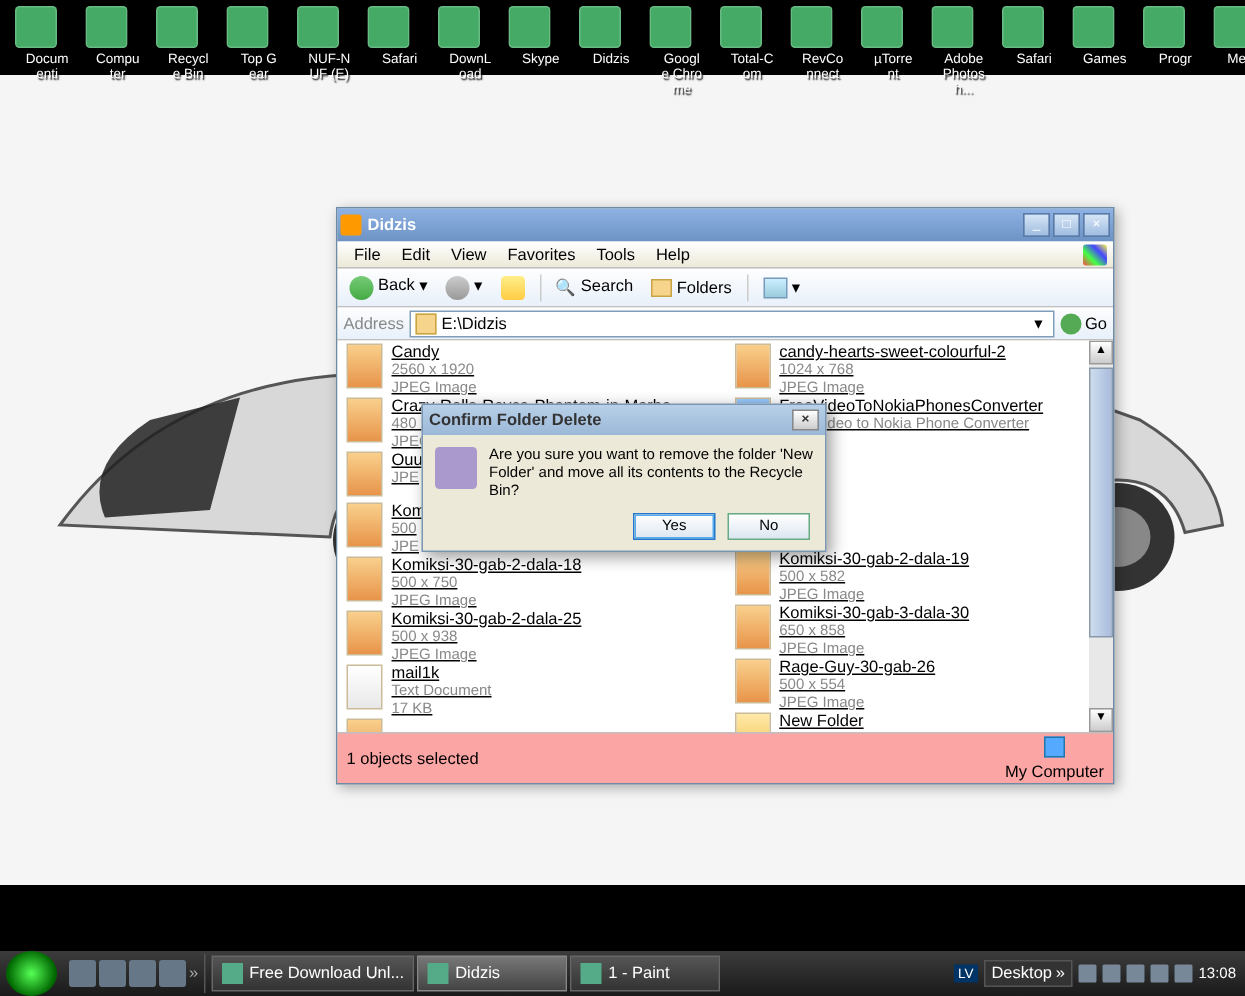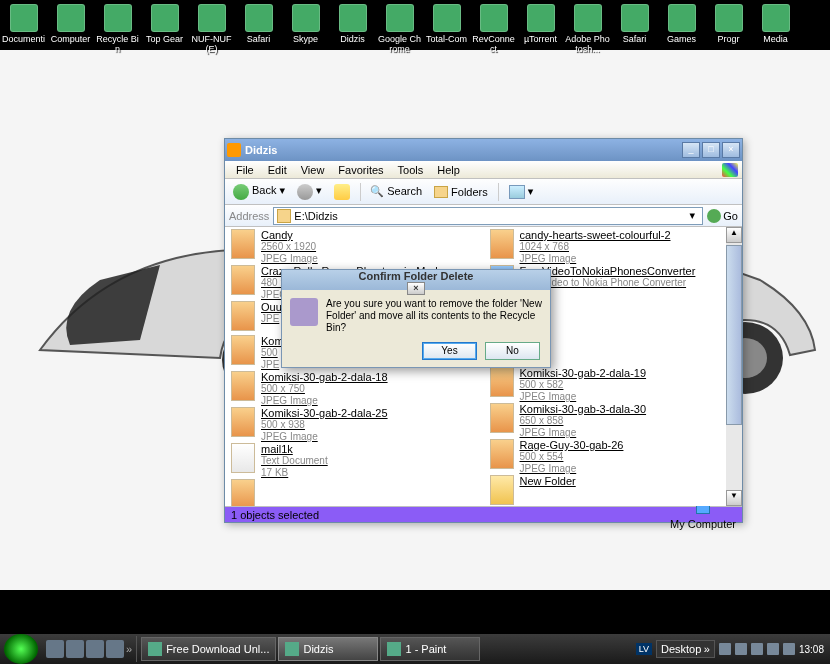--- a/index.html
+++ b/index.html
@@ -7,21 +7,21 @@
 
 
 .wallpaper { position:absolute; top:50px; left:0; width:830px; height:540px; background:#f5f5f5; }
 .carshape { position:absolute; left:0; top:120px; width:830px; height:260px; }
 .carshape svg { width:100%; height:100%; }
 
 
 .desk-icons { position:absolute; top:2px; left:0; display:flex; gap:0; z-index:5; }
 .desk-icon { width:47px; display:flex; flex-direction:column; align-items:center; color:#fff; cursor:pointer; padding:2px 1px; }
 .desk-icon .ic { width:28px; height:28px; background:#4a6; border:1px solid #fff3; margin-bottom:2px; border-radius:3px; }
-.desk-icon .lbl { font-size:9px; text-align:center; line-height:10px; word-break:break-all; text-shadow:1px 1px 1px #000; }
+.desk-icon .lbl { font-size:9px; text-align:center; line-height:10px; word-break:break-all; text-shadow:1px 1px 1px #000;margin-left:16px; }
 
 
 .explorer { position:absolute; left:224px; top:138px; width:519px; height:385px; background:#ece9d8; border:1px solid #6d8ba7; box-shadow:2px 2px 8px rgba(0,0,0,0.3); z-index:10; display:flex; flex-direction:column; }
 .titlebar { height:22px; background:linear-gradient(#8db2e3,#6d93c4); display:flex; align-items:center; padding:0 2px; color:#fff; }
 .titlebar .ticon { width:14px; height:14px; background:#f90; border-radius:2px; margin-right:4px; }
 .titlebar .ttitle { flex:1; font-weight:bold; }
 .winbtns { display:flex; gap:2px; }
 .winbtn { width:18px; height:16px; background:linear-gradient(#d6e5f5,#9fbce0); border:1px solid #5a7aa5; font-size:9px; text-align:center; line-height:13px; cursor:pointer; }
 .menubar { height:18px; background:linear-gradient(#fff,#ece9d8); display:flex; align-items:center; padding:0 4px; border-bottom:1px solid #c0c0c0; position:relative; }
 .menubar .mi { padding:2px 7px; cursor:pointer; }
@@ -42,27 +42,27 @@
 .filecol { width:50%; display:flex; flex-direction:column;text-decoration:underline; }
 .fileitem { display:flex; padding:2px 6px; gap:6px; align-items:flex-start; height:36px; }
 .fileitem .ficon { width:24px; height:30px; border:1px solid #cb9; flex-shrink:0; }
 .fileitem .finfo { display:flex; flex-direction:column; line-height:12px; }
 .fileitem .fname { color:#000; }
 .fileitem .fmeta { color:#888; font-size:10px; }
 .scrollbar { position:absolute; right:0; top:0; width:16px; height:100%; background:#e8e8e8; }
 .scrollbar .sbbtn { height:16px; background:linear-gradient(#fff,#ccc); border:1px solid #999; text-align:center; font-size:8px;}
 .scrollbar .thumb { margin-top:2px; height:180px; background:linear-gradient(90deg,#cde,#abd); border:1px solid #89a;}
 
-.statusbar { height:16px; background:#8b5cf6; border-top:1px solid #c0c0c0; display:flex; align-items:center; padding:0 6px; justify-content:space-between; }
+.statusbar { height:34px; background:#fca5a5; border-top:1px solid #c0c0c0; display:flex; align-items:center; padding:0 6px; justify-content:space-between; }
 .statusbar .sright { display:flex; align-items:center; gap:4px;flex-direction:column; }
 .compicon { width:14px; height:14px; background:#5af; border:1px solid #27a; }
 
 
 .dialog { position:absolute; left:281px; top:269px; width:270px; height:99px; background:#ece9d8; border:1px solid #7a96b4; box-shadow:3px 3px 10px rgba(0,0,0,0.4); z-index:20; }
-.dialog .dtitle { height:20px; background:linear-gradient(#b8d0e8,#9bb8d8); display:flex; align-items:center; padding:0 4px; color:#333; font-weight:bold;flex-direction:column; }
+.dialog .dtitle { height:20px; background:linear-gradient(#b8d0e8,#9bb8d8); display:flex; align-items:center; padding:0 4px; color:#333; font-weight:bold; }
 .dialog .dtitle .dt { flex:1; }
 .dialog .dclose { width:18px; height:14px; background:linear-gradient(#fff,#ccc); border:1px solid #888; text-align:center; font-size:9px; line-height:11px; cursor:pointer;}
 .dialog .dbody { display:flex; padding:8px; gap:8px; }
 .dialog .dicon { width:28px; height:28px; background:#a9c; border-radius:3px; flex-shrink:0; }
 .dialog .dmsg { font-size:10px; line-height:12px; }
 .dialog .dbtns { display:flex; justify-content:flex-end; gap:8px; padding:0 10px 6px; }
 .dialog .dbtn { width:55px; height:18px; background:linear-gradient(#fff,#dce6f0); border:1px solid #6a8; text-align:center; line-height:16px; cursor:pointer; font-size:10px; }
 .dialog .dbtn.focus { border:1px solid #27c; box-shadow:0 0 0 1px #5ae inset; }
 
 
@@ -124,20 +124,24 @@
     </div>
     <div class="desk-icon">
       <div class="ic ic-nuf"></div>
       <div class="lbl">NUF-NUF (E)</div>
     </div>
     <div class="desk-icon">
       <div class="ic ic-app"></div>
       <div class="lbl">Safari</div>
     </div>
     <div class="desk-icon">
+      <div class="ic ic-dl"></div>
+      <div class="lbl">DownLoad</div>
+    </div>
+    <div class="desk-icon">
       <div class="ic ic-skype"></div>
       <div class="lbl">Skype</div>
     </div>
     <div class="desk-icon">
       <div class="ic ic-did"></div>
       <div class="lbl">Didzis</div>
     </div>
     <div class="desk-icon">
       <div class="ic ic-chrome"></div>
       <div class="lbl">Google Chrome</div>

